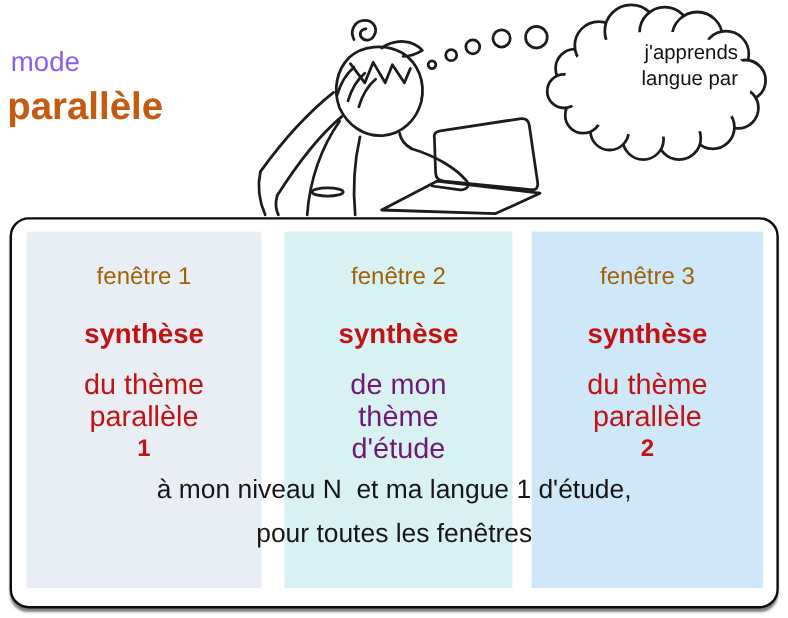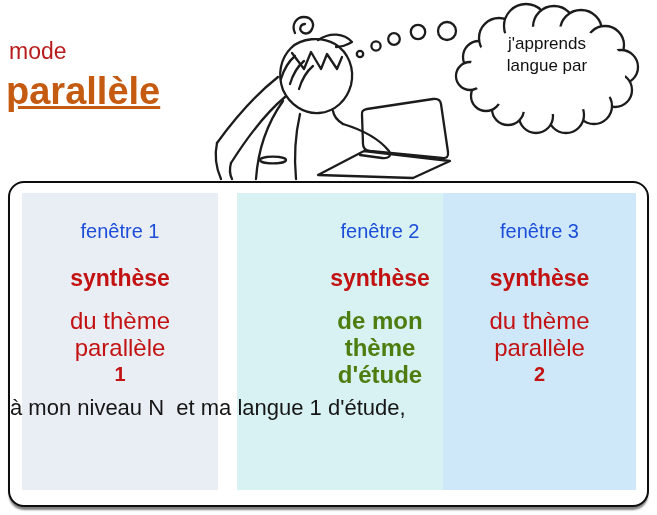--- a/index.html
+++ b/index.html
@@ -1,43 +1,43 @@
 <!DOCTYPE html>
 <html><head>
 <meta charset="utf-8">
 <style>
   html,body{margin:0;padding:0;background:#ffffff;}
   body{font-family:"Liberation Sans",sans-serif;}
   #stage{position:relative;width:657px;height:515px;background:#fff;overflow:hidden;}
 
   
-  .mode-label{position:absolute;left:9px;top:40px;font-size:23px;color:#b91c1c;line-height:1;}
-  .page-title{position:absolute;left:6px;top:72px;font-size:38px;font-weight:bold;line-height:1;letter-spacing:0px;text-decoration:underline;}
+  .mode-label{position:absolute;left:9px;top:40px;font-size:23px;color:#8b5cf6;line-height:1;}
+  .page-title{position:absolute;left:6px;top:72px;font-size:32px;font-weight:bold;line-height:1;letter-spacing:0px;}
 
   
   .illu{position:absolute;left:200px;top:0;width:457px;height:182px;}
-  .cloud-text{position:absolute;left:479px;top:33px;width:136px;text-align:center;
+  .cloud-text{position:absolute;left:479px;top:33px;width:136px;text-align:right;
               font-size:17px;line-height:21.5px;color:#111;}
 
   
   .board{position:absolute;left:8px;top:181px;width:641px;height:326px;background:#fff;
          border:2.5px solid #0d0d0d;border-radius:16px;box-sizing:border-box;
          box-shadow:0 3.5px 2px -1px rgba(0,0,0,0.5);}
   .panel{position:absolute;top:10px;height:297px;display:flex;flex-direction:column;
          align-items:center;text-align:center;}
   .panel-1{left:12px;width:196px;}
-  .panel-2{left:227px;width:190px;padding-left:48px;}
+  .panel-2{left:227px;width:190px;}
   .panel-3{left:433px;width:193px;}
-  .win-label{margin-top:26px;font-size:20px;color:#1d4ed8;line-height:1.2;}
+  .win-label{margin-top:26px;font-size:20px;color:#a16207;line-height:1.2;}
   .win-heading{margin-top:22px;font-size:23px;font-weight:bold;line-height:1.2;text-align:right;}
   .win-body{margin-top:14px;font-size:24px;line-height:27px;}
   .wrap-narrow{max-width:150px;}
   .win-emphasis{font-size:20px;font-weight:bold;line-height:27px;}
 
-  .board-footer{position:absolute;left:0;right:0;top:206px;
+  .board-footer{position:absolute;left:0;right:0;top:206px;text-align:center;
                 font-size:22px;line-height:37px;color:#161616;}
 </style>
 </head>
 <body>
 
 <div id="stage">
 
   <div class="mode-label">mode</div>
   <div class="page-title" style="color: rgb(197, 90, 17);">parallèle</div>
 
@@ -108,29 +108,30 @@
     <div class="panel panel-1" style="background: rgb(233, 238, 245);">
       <div class="win-label">fenêtre 1</div>
       <div class="win-heading" style="color: rgb(195, 18, 18);">synthèse</div>
       <div class="win-body" style="color: rgb(195, 18, 18);">du thème parallèle</div>
       <div class="win-emphasis" style="color: rgb(195, 18, 18);">1</div>
     </div>
 
     <div class="panel panel-2" style="background: rgb(216, 241, 242);">
       <div class="win-label">fenêtre 2</div>
       <div class="win-heading" style="color: rgb(195, 18, 18);">synthèse</div>
-      <div class="win-body wrap-narrow" style="color: #4d7c0f; font-weight: bold;">de mon thème d'étude</div>
+      <div class="win-body wrap-narrow" style="color: #701a75;">de mon thème d'étude</div>
       <div class="win-emphasis" style="color: rgb(195, 18, 18);"></div>
     </div>
 
     <div class="panel panel-3" style="background: rgb(206, 232, 250);">
       <div class="win-label">fenêtre 3</div>
       <div class="win-heading" style="color: rgb(195, 18, 18);">synthèse</div>
       <div class="win-body" style="color: rgb(195, 18, 18);">du thème parallèle</div>
       <div class="win-emphasis" style="color: rgb(195, 18, 18);">2</div>
     </div>
 
     <div class="board-footer">
       <div>à mon niveau N&nbsp; et ma langue 1 d'étude,</div>
+      <div>pour toutes les fenêtres</div>
     </div>
 
   </div>
 </div>
 
 </body></html>

